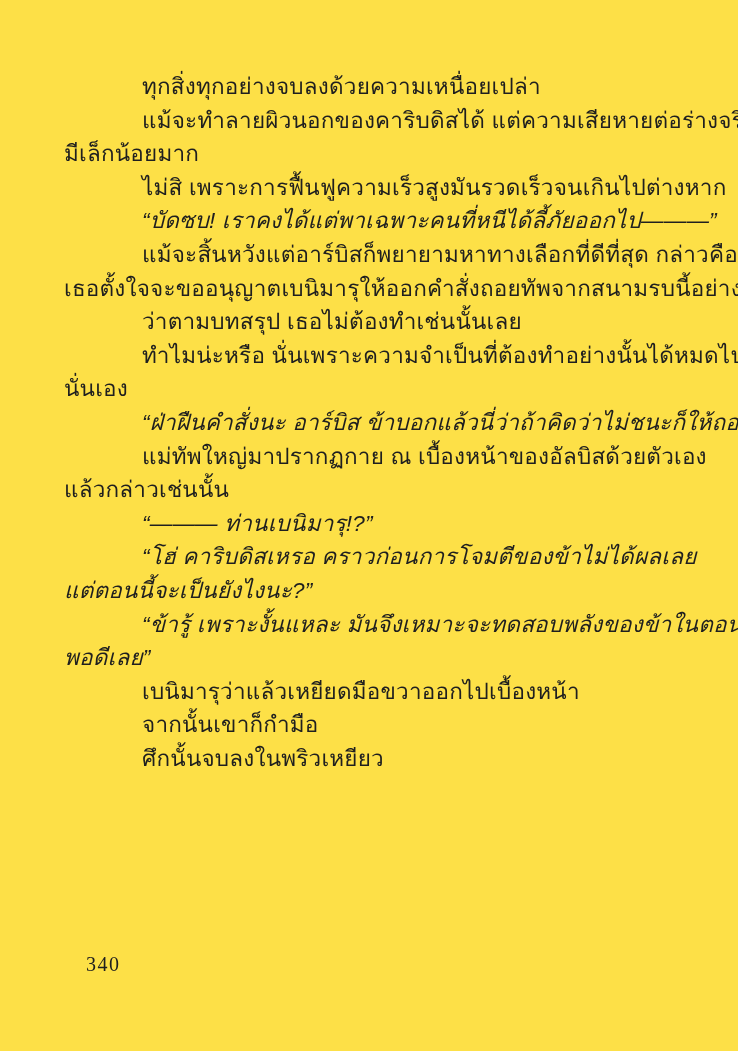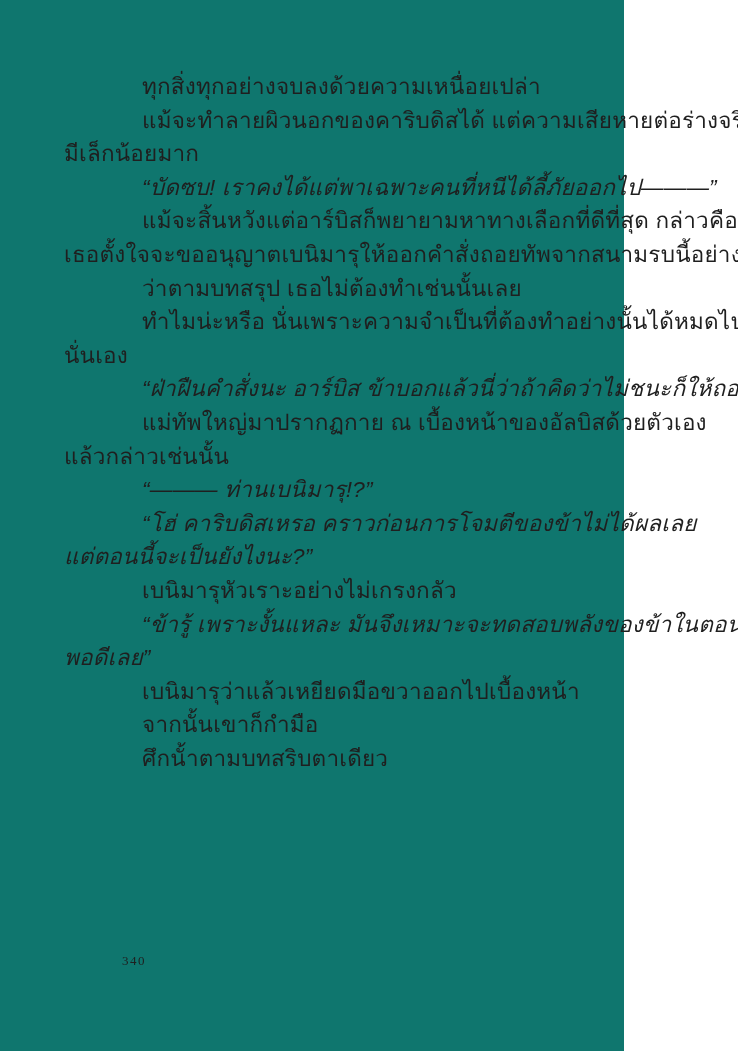--- a/index.html
+++ b/index.html
@@ -5,23 +5,23 @@
   html, body {
     margin: 0;
     padding: 0;
     background: #ffffff;
     width: 738px;
     height: 1051px;
     overflow: hidden;
   }
   .page {
     position: relative;
-    width: 624px;
+    width: 738px;
     height: 1051px;
-    background: #0f766e;
+    background: #fde047;
     font-family: "Liberation Sans", sans-serif;
     color: #1f1f1f;
   }
   .text-block {
     position: absolute;
     left: 64px;
     top: 70px;
     width: 616px;
     font-size: 22.5px;
   }
@@ -35,47 +35,46 @@
     padding-left: 78px;
   }
   .line.quote {
     font-style: italic;
   }
   .page-number {
     position: absolute;
     left: 86px;
     top: 953px;
     font-family: "Liberation Serif", serif;
-    font-size: 13px;
+    font-size: 20px;
     letter-spacing: 1.5px;
     color: #1f1f1f;
-    margin-left: 36px;
   }
 </style>
 </head>
 <body>
 
 <div class="page">
   <div class="text-block" id="text-block">
       <div class="line indent">ทุกสิ่งทุกอย่างจบลงด้วยความเหนื่อยเปล่า</div>
       <div class="line indent">แม้จะทำลายผิวนอกของคาริบดิสได้ แต่ความเสียหายต่อร่างจริง</div>
       <div class="line">มีเล็กน้อยมาก</div>
+      <div class="line indent">ไม่สิ เพราะการฟื้นฟูความเร็วสูงมันรวดเร็วจนเกินไปต่างหาก</div>
       <div class="line indent quote">“บัดซบ! เราคงได้แต่พาเฉพาะคนที่หนีได้ลี้ภัยออกไป———”</div>
       <div class="line indent">แม้จะสิ้นหวังแต่อาร์บิสก็พยายามหาทางเลือกที่ดีที่สุด กล่าวคือ</div>
       <div class="line">เธอตั้งใจจะขออนุญาตเบนิมารุให้ออกคำสั่งถอยทัพจากสนามรบนี้อย่าง</div>
       <div class="line indent">ว่าตามบทสรุป เธอไม่ต้องทำเช่นนั้นเลย</div>
       <div class="line indent">ทำไมน่ะหรือ นั่นเพราะความจำเป็นที่ต้องทำอย่างนั้นได้หมดไป</div>
       <div class="line">นั่นเอง</div>
       <div class="line indent quote">“ฝ่าฝืนคำสั่งนะ อาร์บิส ข้าบอกแล้วนี่ว่าถ้าคิดว่าไม่ชนะก็ให้ถอย”</div>
       <div class="line indent">แม่ทัพใหญ่มาปรากฏกาย ณ เบื้องหน้าของอัลบิสด้วยตัวเอง</div>
       <div class="line">แล้วกล่าวเช่นนั้น</div>
       <div class="line indent quote">“——— ท่านเบนิมารุ!?”</div>
       <div class="line indent quote">“โฮ่ คาริบดิสเหรอ คราวก่อนการโจมตีของข้าไม่ได้ผลเลย</div>
       <div class="line quote">แต่ตอนนี้จะเป็นยังไงนะ?”</div>
-      <div class="line indent">เบนิมารุหัวเราะอย่างไม่เกรงกลัว</div>
       <div class="line indent quote">“ข้ารู้ เพราะงั้นแหละ มันจึงเหมาะจะทดสอบพลังของข้าในตอนนี้</div>
       <div class="line quote">พอดีเลย”</div>
       <div class="line indent">เบนิมารุว่าแล้วเหยียดมือขวาออกไปเบื้องหน้า</div>
       <div class="line indent">จากนั้นเขาก็กำมือ</div>
-      <div class="line indent">ศึกนั้าตามบทสริบตาเดียว</div>
+      <div class="line indent">ศึกนั้นจบลงในพริวเหยียว</div>
     </div>
   <div class="page-number">340</div>
 </div>
 
 </body></html>

